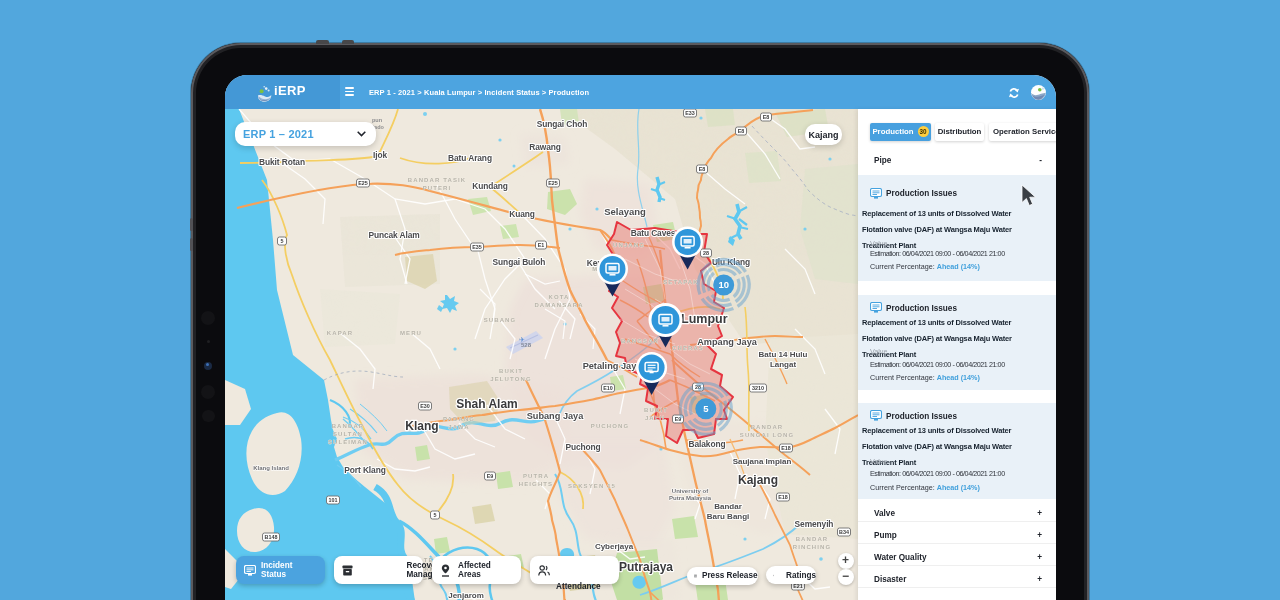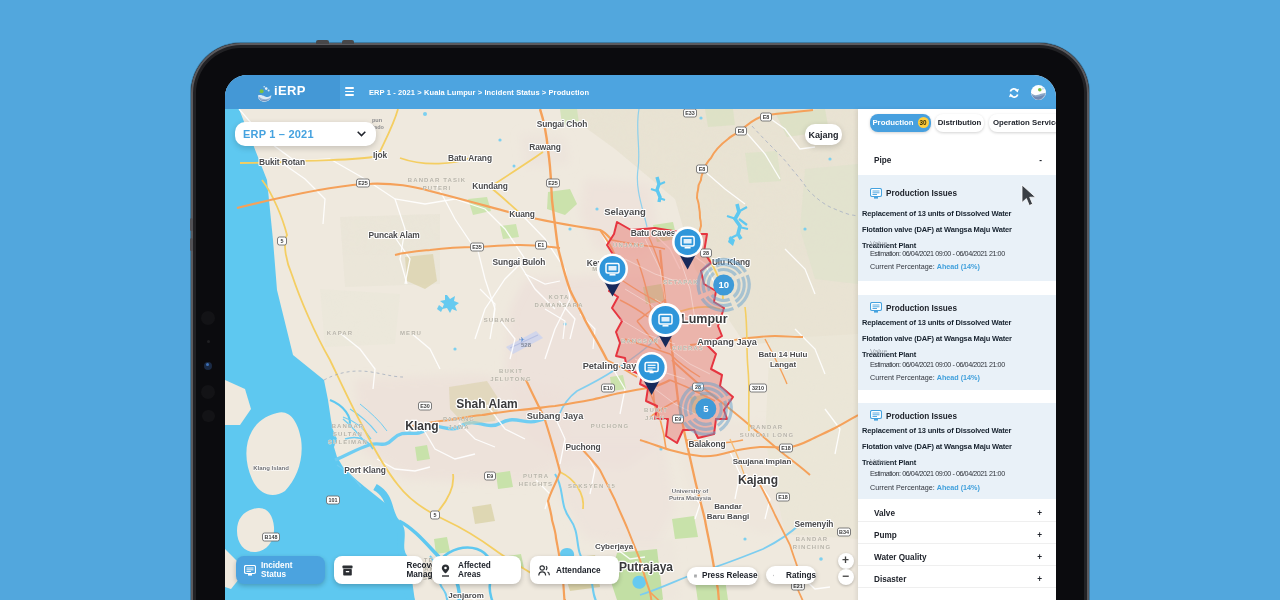--- a/index.html
+++ b/index.html
@@ -18,21 +18,21 @@
   
   .navbar { position:absolute; left:0; top:0; width:831px; height:34px; background:#4DA4E0; }
   .nav-logo { position:absolute; left:0; top:0; width:115px; height:34px; background:#4498d6; }
   .logo-txt { position:absolute; left:49px; top:8px; color:#fff; font-size:13px; font-weight:bold; letter-spacing:0.4px; }
   .burger { position:absolute; left:120px; top:12px; width:9px; }
   .burger div { height:1.6px; background:#fff; margin-bottom:2.1px; border-radius:1px; }
   .crumb { position:absolute; left:144px; top:12.6px; color:#fff; font-size:7.5px; font-weight:bold; letter-spacing:0.1px; }
 
   
   .sidebar { position:absolute; left:633px; top:34px; width:198px; height:514px; background:#fff; box-shadow:-2px 0 4px rgba(0,0,0,0.08); }
-  .tab { position:absolute; top:5px; height:17.5px; border-radius:8px; background:#fff; box-shadow:0 1px 3px rgba(0,0,0,0.18); font-size:7.8px; font-weight:bold; color:#20242c; display:flex; align-items:center; justify-content:center; }
+  .tab { position:absolute; top:14px; height:17.5px; border-radius:2px; background:#fff; box-shadow:0 1px 3px rgba(0,0,0,0.18); font-size:7.8px; font-weight:bold; color:#20242c; display:flex; align-items:center; justify-content:center; }
   .tab.active { background:#47A0DF; color:#fff; }
   .badge30 { display:inline-block; width:11px; height:11px; margin-left:4px; background:#FFCE3E; color:#3c2f00; border-radius:50%; font-size:6.3px; line-height:11px; text-align:center; font-weight:bold; }
   .pipe-row { position:absolute; left:16px; top:47px; width:168px; font-size:8.2px; font-weight:bold; color:#20242c; }
   .pipe-row .minus { position:absolute; right:0; top:0; }
   .card { position:absolute; left:0; width:198px; background:#E9F1F8; }
   .card .hdr { position:absolute; left:28px; font-size:8.2px; font-weight:bold; color:#20242c; }
   .card .body { position:absolute; left:4px; width:180px; font-size:7.5px; font-weight:bold; color:#17222e; line-height:16px; letter-spacing:-0.15px; white-space:nowrap; }
   .card .meta { position:absolute; left:12px; font-size:7.2px; color:#30343c; white-space:nowrap; }
   .card .est { letter-spacing:-0.45px; }
   .card .grey { color:#9aa1a9; }
@@ -601,21 +601,21 @@
       </svg>
       <div class="bb-txt" style="left:26px; top:5.5px;">Affected<br>Areas</div>
     </div>
     <div class="btn-bar" style="left:305px; top:480.5px; width:89px; height:28px;">
       <svg style="position:absolute; left:8px; top:9px;" width="12" height="11" viewBox="0 0 12 11">
         <circle cx="4.2" cy="3" r="2.2" fill="none" stroke="#2b2e33" stroke-width="1.2"></circle>
         <path d="M8 1.2 A 2.3 2.3 0 0 1 8 4.9" fill="none" stroke="#2b2e33" stroke-width="1.2"></path>
         <path d="M0.8 10.5 C0.8 8 2.2 6.8 4.2 6.8 C6.2 6.8 7.6 8 7.6 10.5" fill="none" stroke="#2b2e33" stroke-width="1.2"></path>
         <path d="M9.5 7 C10.8 7.4 11.4 8.6 11.4 10.2" fill="none" stroke="#2b2e33" stroke-width="1.2"></path>
       </svg>
-      <div class="bb-txt" style="left:26px; top:10px;">Attendance</div>
+      <div class="bb-txt" style="left:26px; top:26px;">Attendance</div>
     </div>
     <div class="pill" style="left:462px; top:491.5px; width:70.5px;">
       <svg style="margin-left:7px;" width="9" height="8" viewBox="0 0 9 8">
         <rect x="0.5" y="0.5" width="8" height="7" rx="1" fill="none" stroke="#2b2e33" stroke-width="1"></rect>
         <line x1="2" y1="2.5" x2="7" y2="2.5" stroke="#2b2e33" stroke-width="0.8"></line>
         <line x1="2" y1="4" x2="7" y2="4" stroke="#2b2e33" stroke-width="0.8"></line>
         <line x1="2" y1="5.5" x2="5" y2="5.5" stroke="#2b2e33" stroke-width="0.8"></line>
       </svg>
       <span style="margin-left:5px;">Press Release</span>
     </div>

